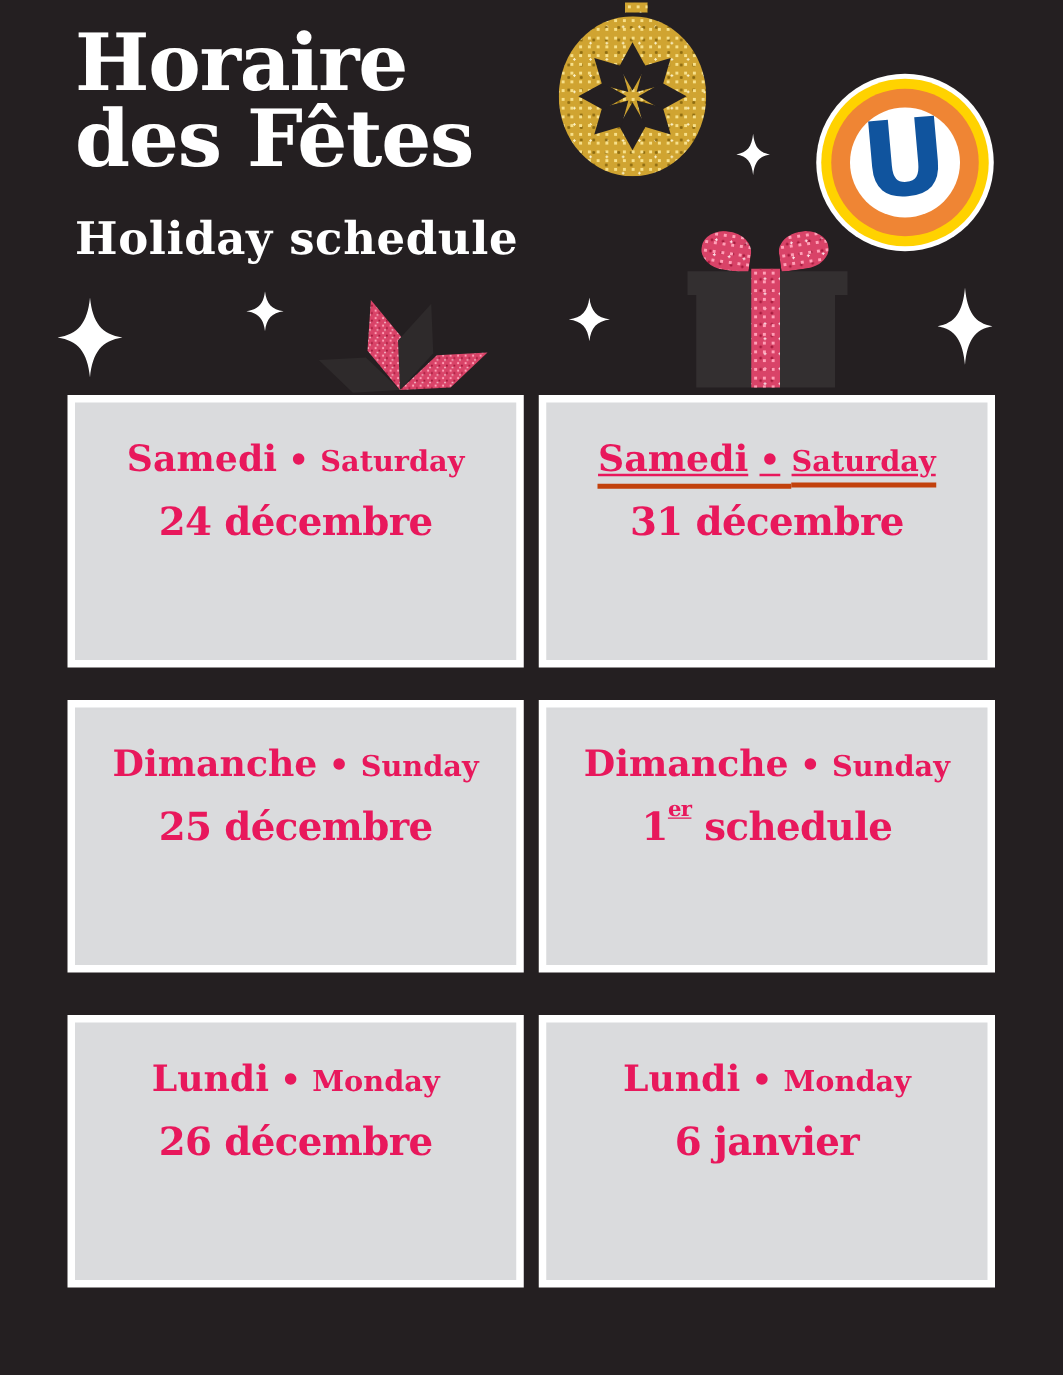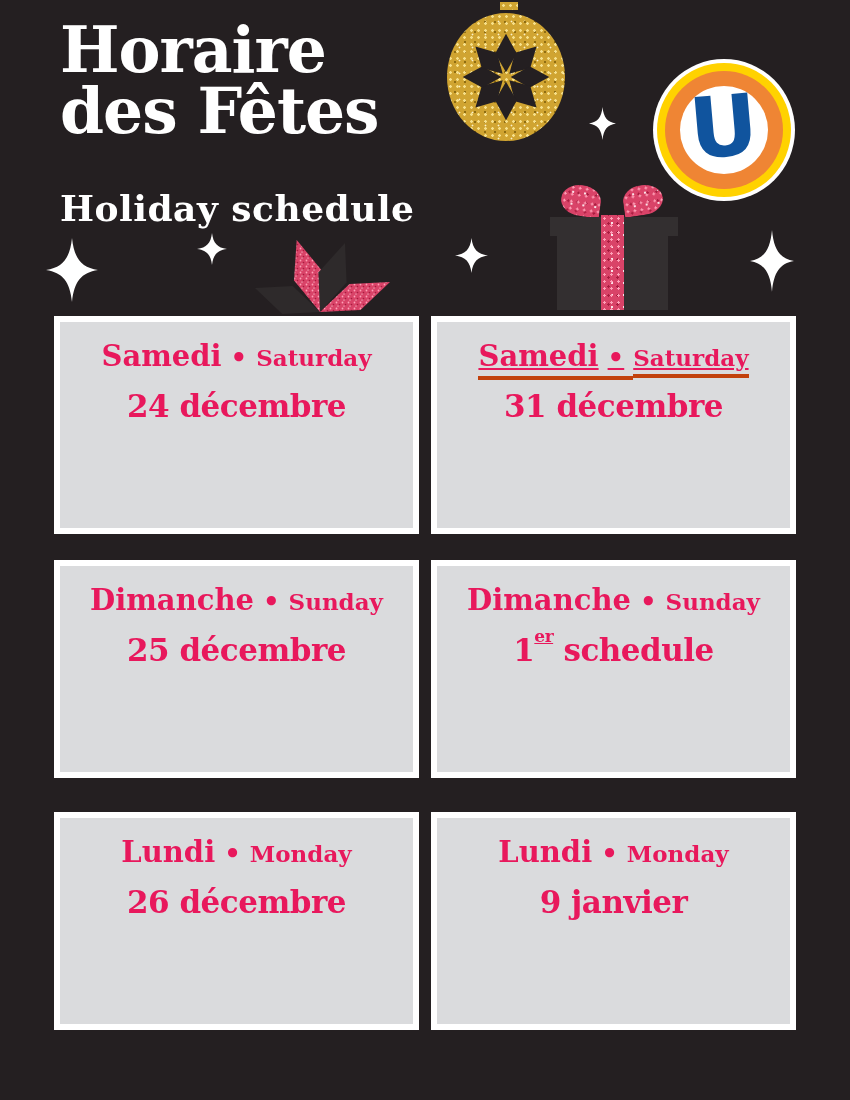--- a/index.html
+++ b/index.html
@@ -9,21 +9,21 @@
     font-family:"DejaVu Serif", serif;
   }
 
   
   .title {
     position:absolute; left:60px; top:20px;
     color:#ffffff; font-weight:bold;
     font-size:63px; line-height:61px; letter-spacing:-1px;
   }
   .subtitle {
-    position:absolute; left:60px; top:187px;
+    position:absolute; left:60px; top:170px;
     color:#ffffff; font-weight:bold;
     font-size:36px; letter-spacing:0.5px;
   }
 
   
   .glitter-gold {
     background-color:#d0a431;
     background-image:
       radial-gradient(#f7e08a 1.2px, transparent 1.5px),
       radial-gradient(#8f6d12 1px, transparent 1.3px),
@@ -73,21 +73,21 @@
   .sparkle { position:absolute; }
   .leaf { position:absolute; left:245px; top:235px; }
 
   
   .card {
     position:absolute; width:365px; height:218px;
     background:#ffffff; box-sizing:border-box; padding:6px;
   }
   .card-inner {
     width:100%; height:100%; background:#dadbdd;
-    box-sizing:border-box; padding-top:17px; text-align:center;
+    box-sizing:border-box; padding-top:28px; text-align:center;
   }
   .card-heading { color:#e8185c; font-weight:bold; font-size:29px; line-height:34px; }
   .card-heading .hd-en { font-size:23px; }
   .card-heading .bullet { font-size:26px; margin:0 9px; }
   .card.underlined .hd-fr,
   .card.underlined .hd-en { border-bottom:4px solid #c2410c; padding-bottom:3px;text-decoration:underline; }
   .card-date {
     color:#e8185c; font-weight:bold; font-size:31px; line-height:48px;
     letter-spacing:-0.5px; margin-top:1px;
   }
@@ -212,17 +212,17 @@
       </div>
       <div class="card-date"><span>26 décembre</span><sup></sup><span></span></div>
     </div>
   </div>
 
   <div class="card" style="left:431px;top:812px">
     <div class="card-inner">
       <div class="card-heading">
         <span class="hd-fr"><span>Lundi</span><span class="bullet">•</span></span><span class="hd-en">Monday</span>
       </div>
-      <div class="card-date"><span>9 janvier</span><sup></sup><span></span></div>
+      <div class="card-date"><span>6 janvier</span><sup></sup><span></span></div>
     </div>
   </div>
 
 </div>
 
 </body></html>

